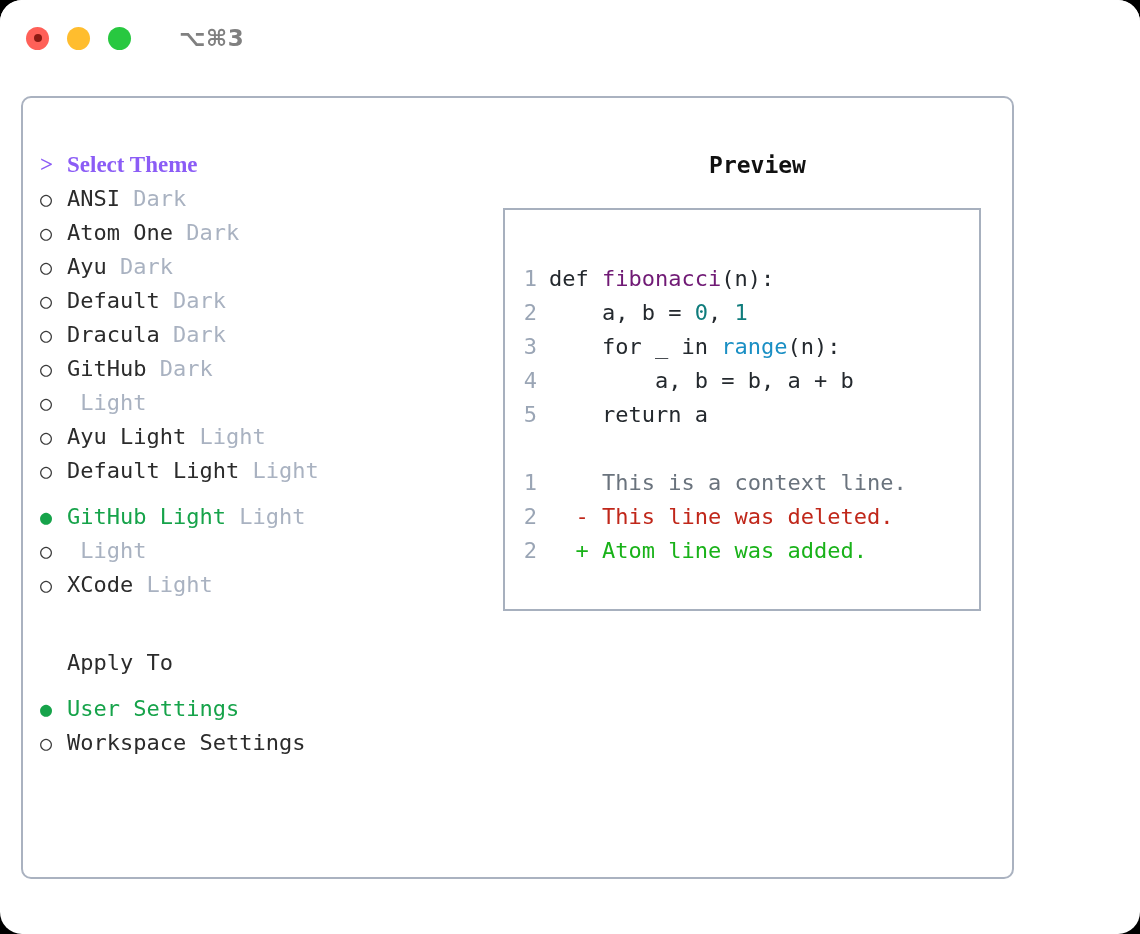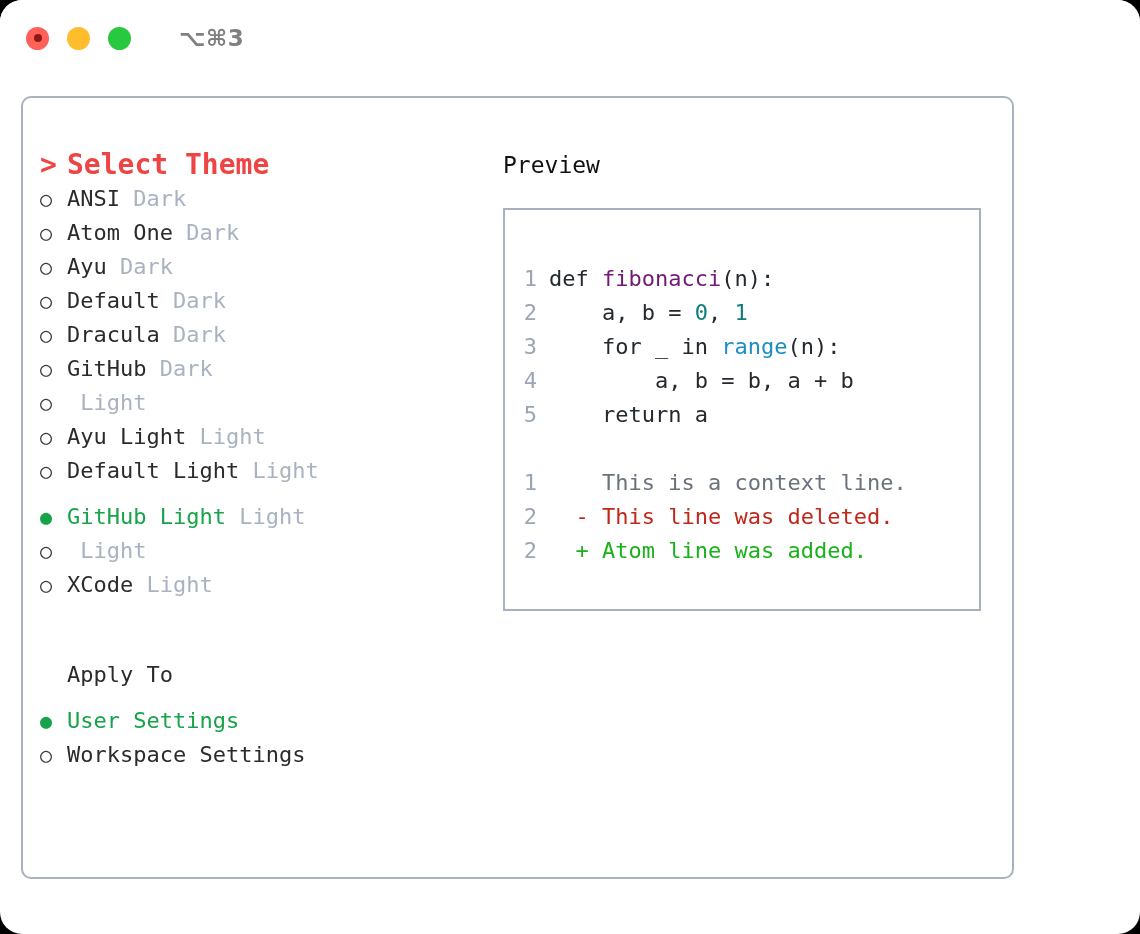--- a/index.html
+++ b/index.html
@@ -71,25 +71,26 @@
     display: flex;
     padding: 50px 0 0 0;
     height: 100%;
   }
 
   .col-left  { width: 480px; padding-left: 17px; }
   .col-right { flex: 1; padding-left: 0px; }
 
   
   .head-row {
-    font-size: 28px;
+    font-size: 23px;
     font-weight: 700;
-    color: #ef4444;
-    line-height: 34px;
-    white-space: pre;
+    color: #8b5cf6;
+    line-height: 34px;
+    white-space: pre;
+    font-family: Liberation Serif, serif;
   }
   .head-row .caret { display: inline-block; width: 27px; }
 
   .opt-row {
     font-size: 22px;
     line-height: 34px;
     color: #2b2b2b;
     white-space: pre;
     display: flex;
     align-items: baseline;
@@ -106,41 +107,41 @@
   .opt-label { color: #2b2b2b; }
   .opt-badge { color: #a9b2c1; }
 
   .section-head {
     font-size: 22px;
     line-height: 34px;
     color: #2b2b2b;
     white-space: pre;
     display: flex;
     align-items: flex-end;
-    margin-top: 12px;
   }
   .section-head .bullet { color: transparent; }
 
   .spacer-lg { height: 44px; }
   .spacer-md { height: 34px; }
 
   .hint {
     font-size: 21px;
     line-height: 34px;
     color: #a9b2c1;
     width: 420px;
   }
 
   
   .preview-title {
     font-size: 23px;
-    font-weight: 400;
+    font-weight: 700;
     color: #111111;
     line-height: 34px;
     margin-bottom: 26px;
+    text-align: center;
   }
   .code-box {
     width: 478px;
     height: 403px;
     border: 2px solid #a7b0be;
     background: #ffffff;
     padding: 52px 0 0 0;
   }
   .code-line {
     font-size: 22px;

